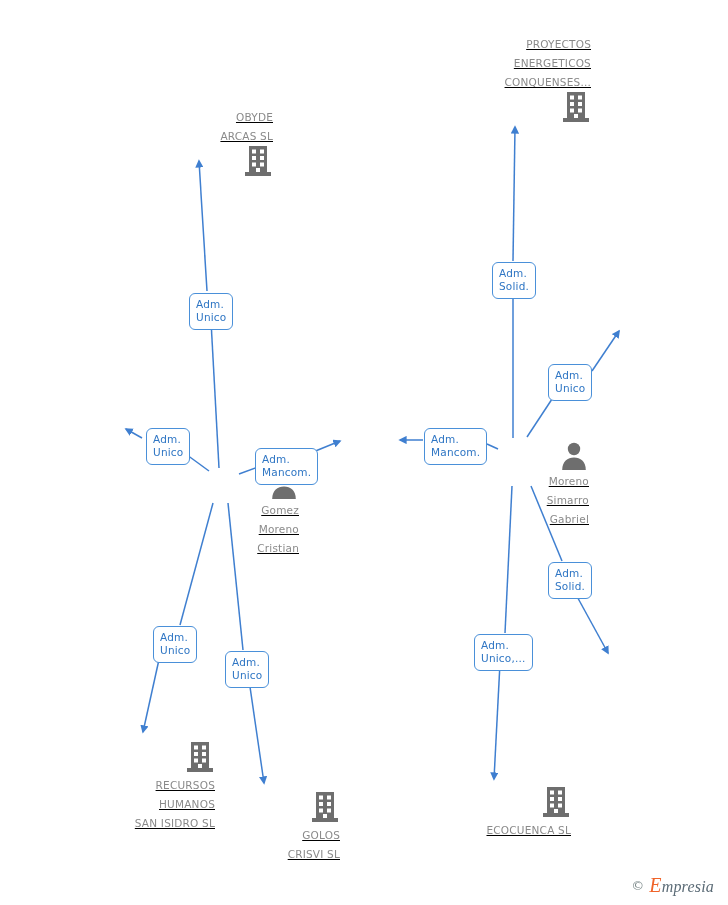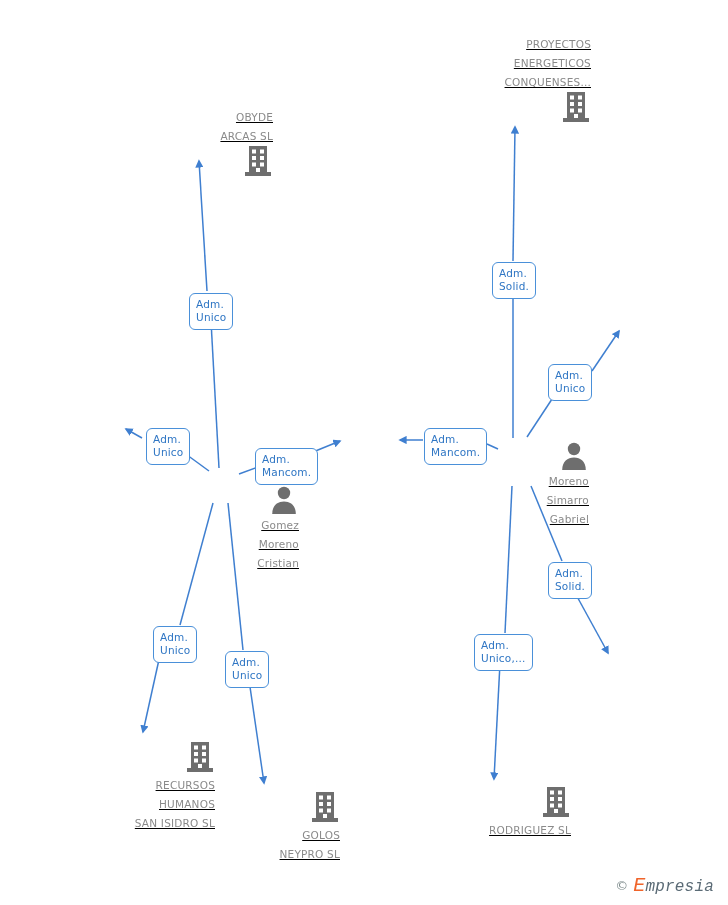--- a/index.html
+++ b/index.html
@@ -82,21 +82,21 @@
     display: flex;
     align-items: center;
     gap: 5px;
     font-size: 15px;
   }
   #watermark .copy {
     color: #7f8c8d;
     font-size: 13px;
   }
   #watermark .brand {
-    font-family: Liberation Mono, monospace;
+    font-family: Liberation Serif, serif;
     font-style: italic;
     font-size: 16px;
     color: #5b6b76;
     letter-spacing: 0.2px;
   }
   #watermark .brand .cap {
     color: #f0642a;
     font-size: 20px;
   }
 </style>
@@ -186,21 +186,21 @@
             <rect x="17" y="18.5" width="4" height="4"></rect>
         <rect x="13" y="24" width="4" height="4"></rect>
       </g>
         </svg>
     </span>
   </div>
 
 
 
 
-  <div class="node person cap-below" style="left:224px; top:484px;">
+  <div class="node person cap-below" style="left:224px; top:469px;">
     <span class="glyph">
       <svg width="30" height="30" viewBox="0 0 30 30">
           <g fill="#6e6e6e">
         <circle cx="15" cy="9" r="6.2"></circle>
         <path d="M 3.2 30 C 3.2 21.5 8.5 17.6 15 17.6 C 21.5 17.6 26.8 21.5 26.8 30 Z"></path>
       </g>
         </svg>
     </span>
     <span class="caption">Gomez
 Moreno
@@ -256,21 +256,21 @@
         <rect x="9" y="5.5" width="4" height="4"></rect>
             <rect x="17" y="5.5" width="4" height="4"></rect>
         <rect x="9" y="12" width="4" height="4"></rect>
             <rect x="17" y="12" width="4" height="4"></rect>
         <rect x="9" y="18.5" width="4" height="4"></rect>
             <rect x="17" y="18.5" width="4" height="4"></rect>
         <rect x="13" y="24" width="4" height="4"></rect>
       </g>
         </svg>
     </span>
-    <span class="caption">RODRIGUEZ  SL</span>
+    <span class="caption">ECOCUENCA  SL</span>
   </div>
 
   <div class="node company cap-below" style="left:265px; top:790px;">
     <span class="glyph">
       <svg width="30" height="34" viewBox="0 0 30 34">
           <g fill="#6e6e6e">
         <rect x="6" y="2" width="18" height="26"></rect>
             <rect x="2" y="28" width="26" height="4"></rect>
       </g>
           <g fill="#ffffff">
@@ -278,21 +278,21 @@
             <rect x="17" y="5.5" width="4" height="4"></rect>
         <rect x="9" y="12" width="4" height="4"></rect>
             <rect x="17" y="12" width="4" height="4"></rect>
         <rect x="9" y="18.5" width="4" height="4"></rect>
             <rect x="17" y="18.5" width="4" height="4"></rect>
         <rect x="13" y="24" width="4" height="4"></rect>
       </g>
         </svg>
     </span>
     <span class="caption">GOLOS
-NEYPRO  SL</span>
+CRISVI  SL</span>
   </div>
 
   <div class="rel" style="left:189px; top:293px;">Adm.
 Unico</div>
   <div class="rel" style="left:146px; top:428px;">Adm.
 Unico</div>
   <div class="rel" style="left:255px; top:448px;">Adm.
 Mancom.</div>
   <div class="rel" style="left:424px; top:428px;">Adm.
 Mancom.</div>

